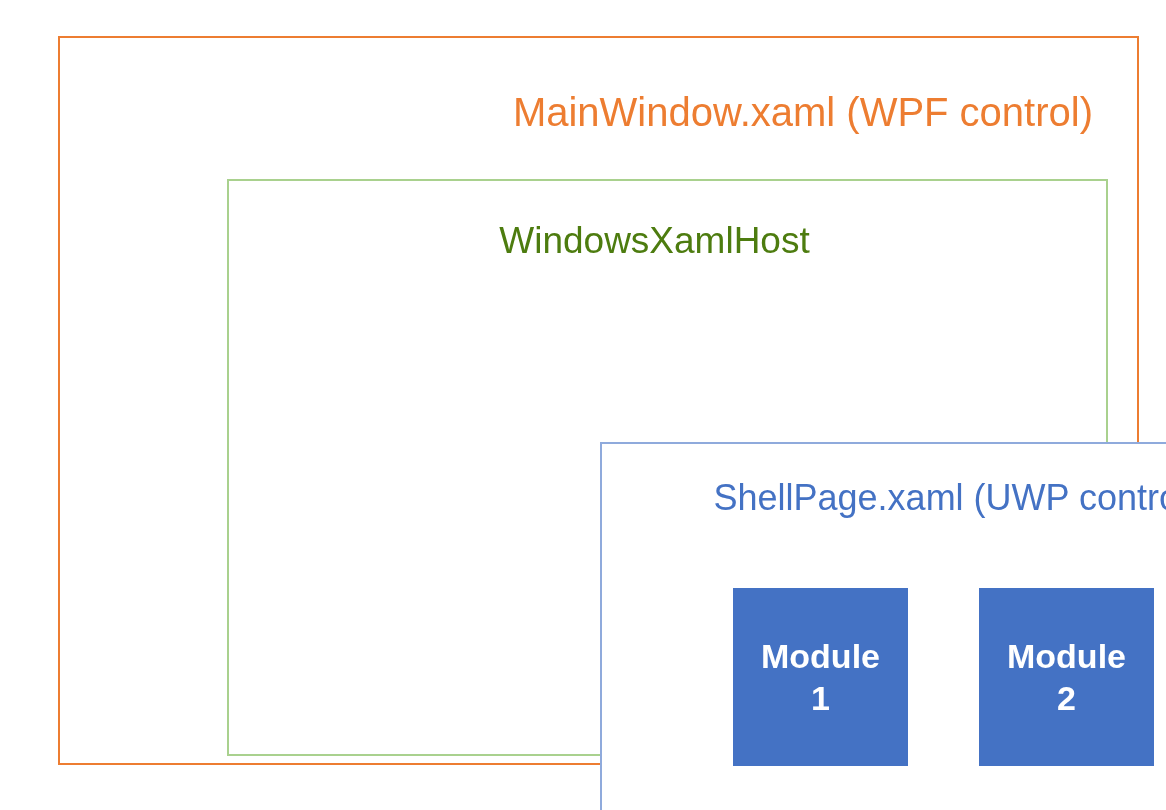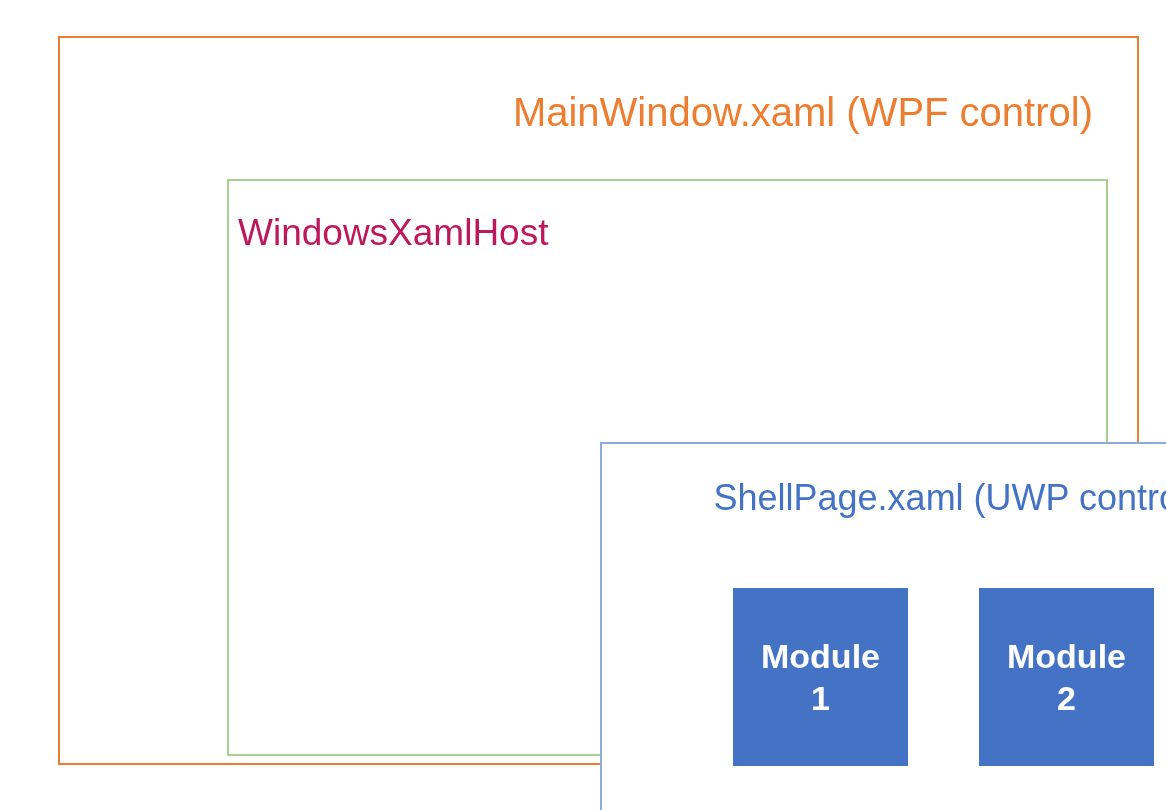--- a/index.html
+++ b/index.html
@@ -56,39 +56,38 @@
     border: 2px solid #8FAADC;
     background: #ffffff;
   }
 
   
   .box-label {
     position: absolute;
     white-space: nowrap;
     font-weight: 400;
     line-height: 1.1;
-    margin-left: 9px;
   }
 
   .label-outer {
     left: 0;
     right: 44px;
     top: 52px;
     text-align: right;
     font-size: 40px;
     color: #ED7D31;
   }
 
   .label-mid {
     left: 0;
     right: 26px;
-    top: 32px;
-    text-align: left;
+    top: 40px;
+    text-align: center;
     font-size: 37px;
-    color: #be185d;
+    color: #4d7c0f;
   }
 
   .label-inner {
     left: 0;
     right: 28px;
     top: 34px;
     text-align: right;
     font-size: 36px;
     color: #4472C4;
   }

